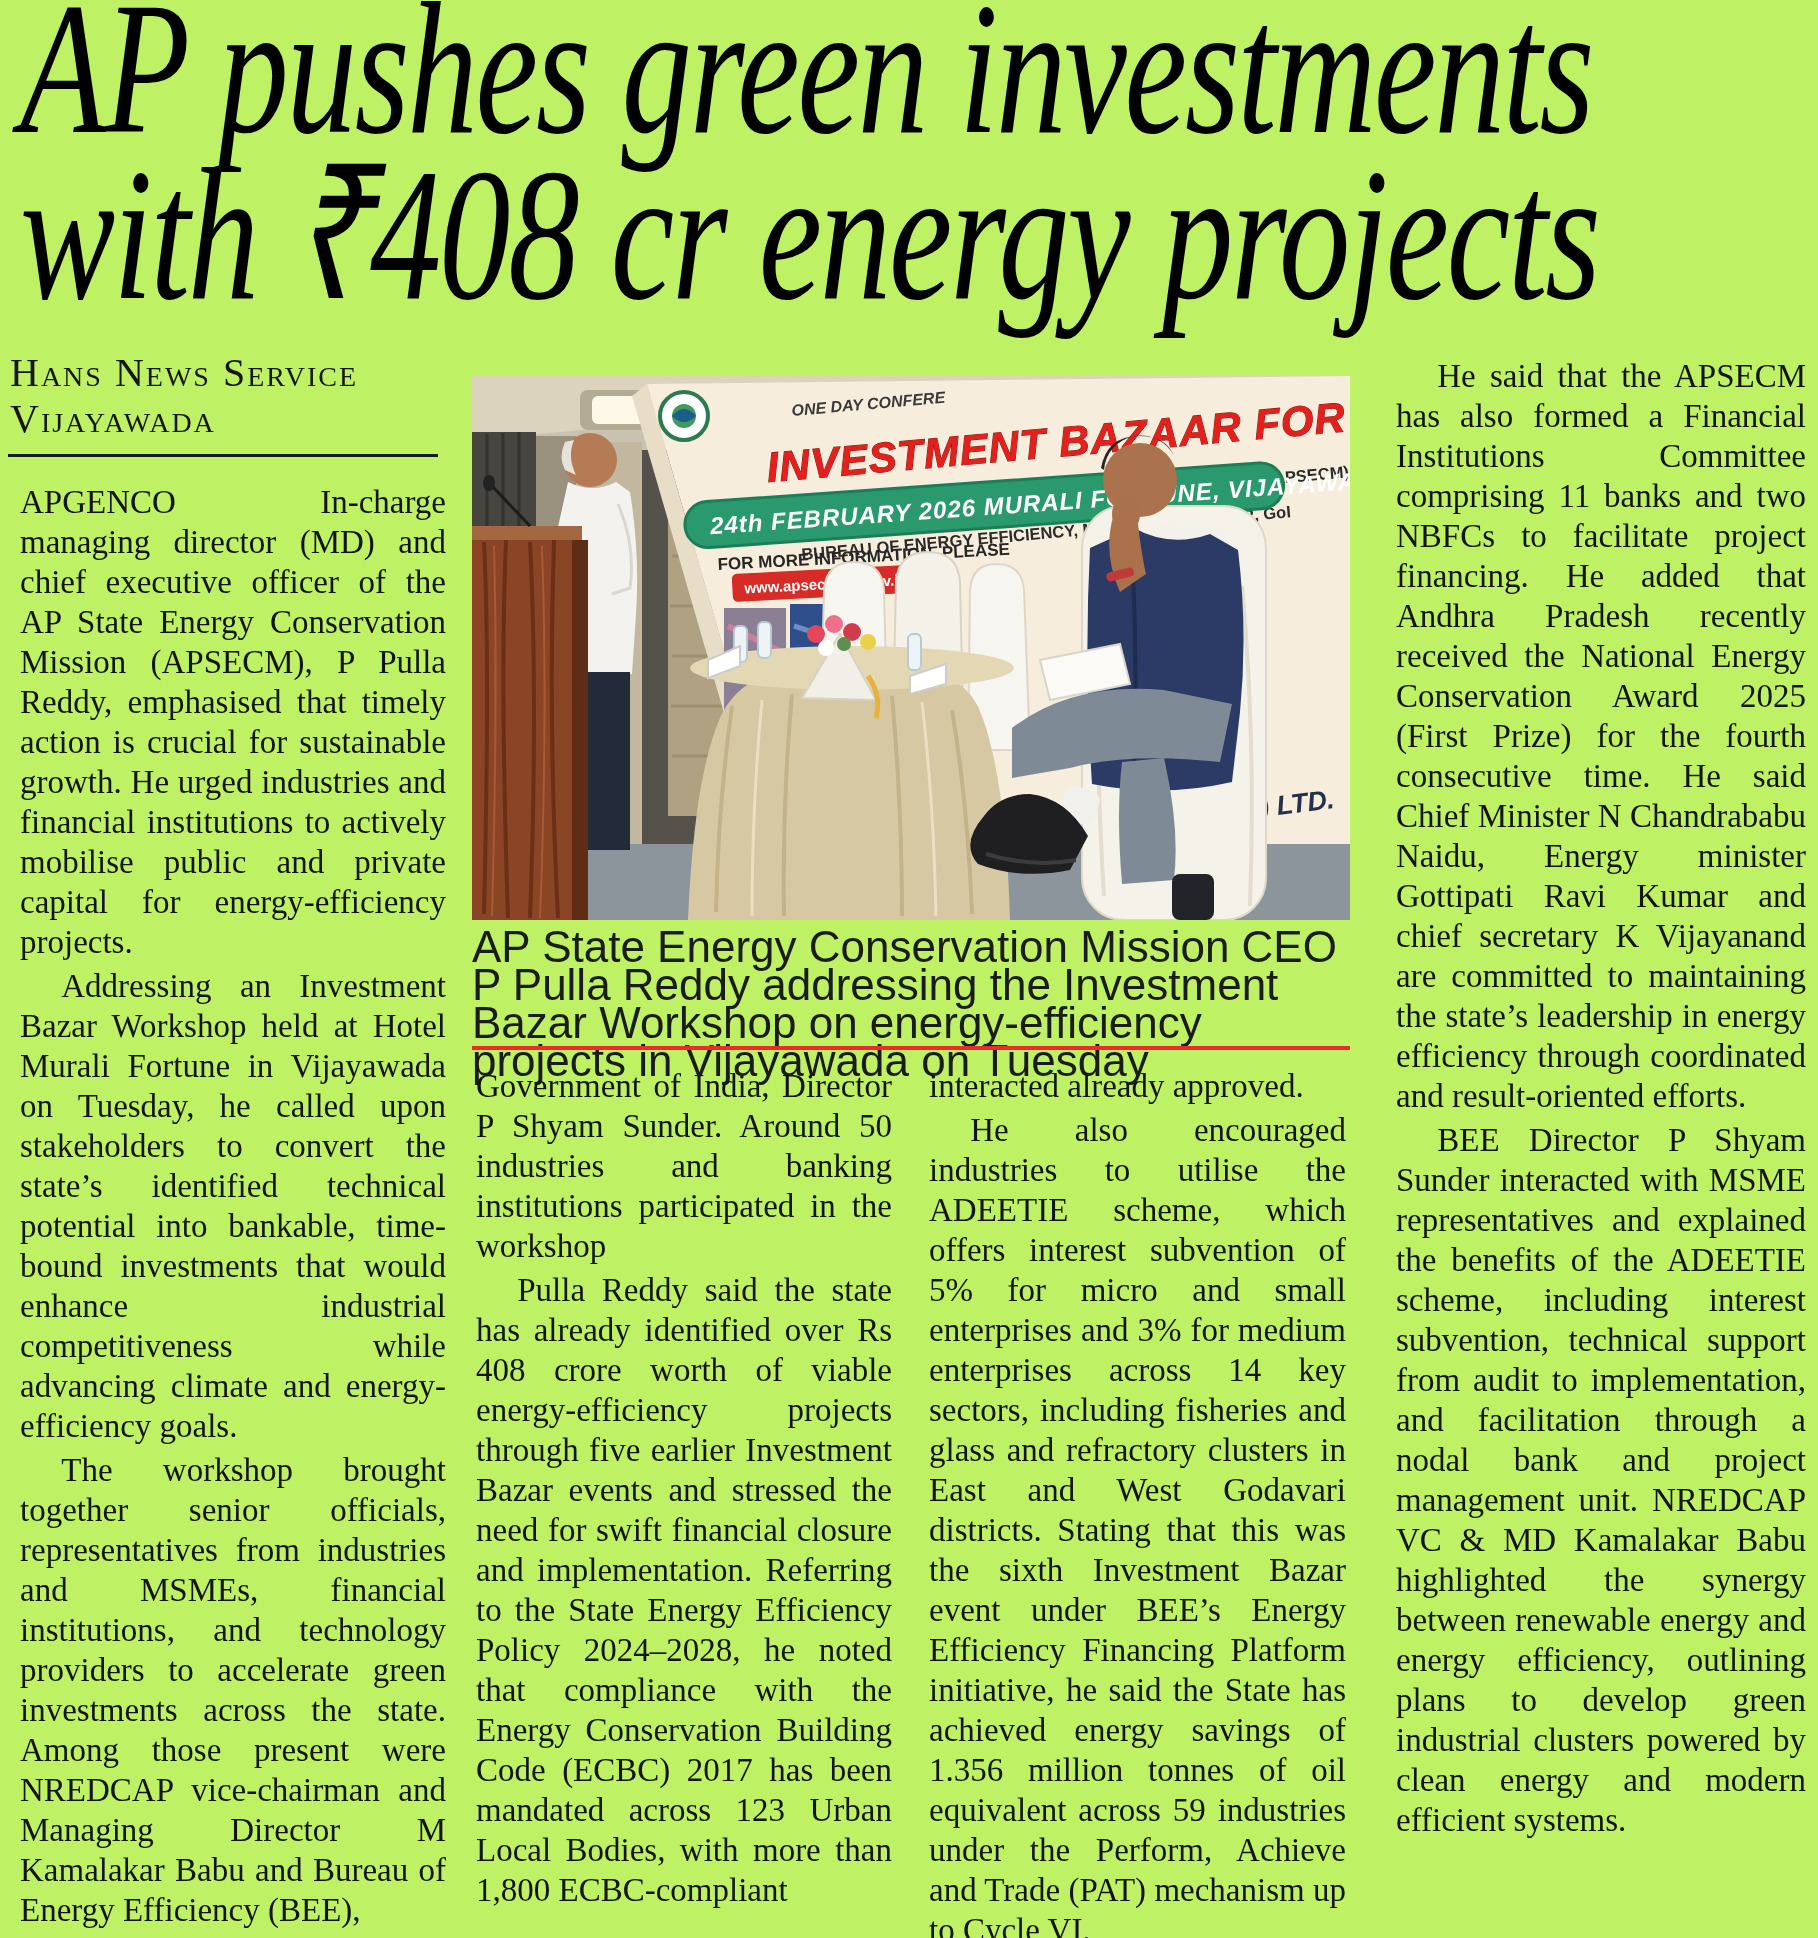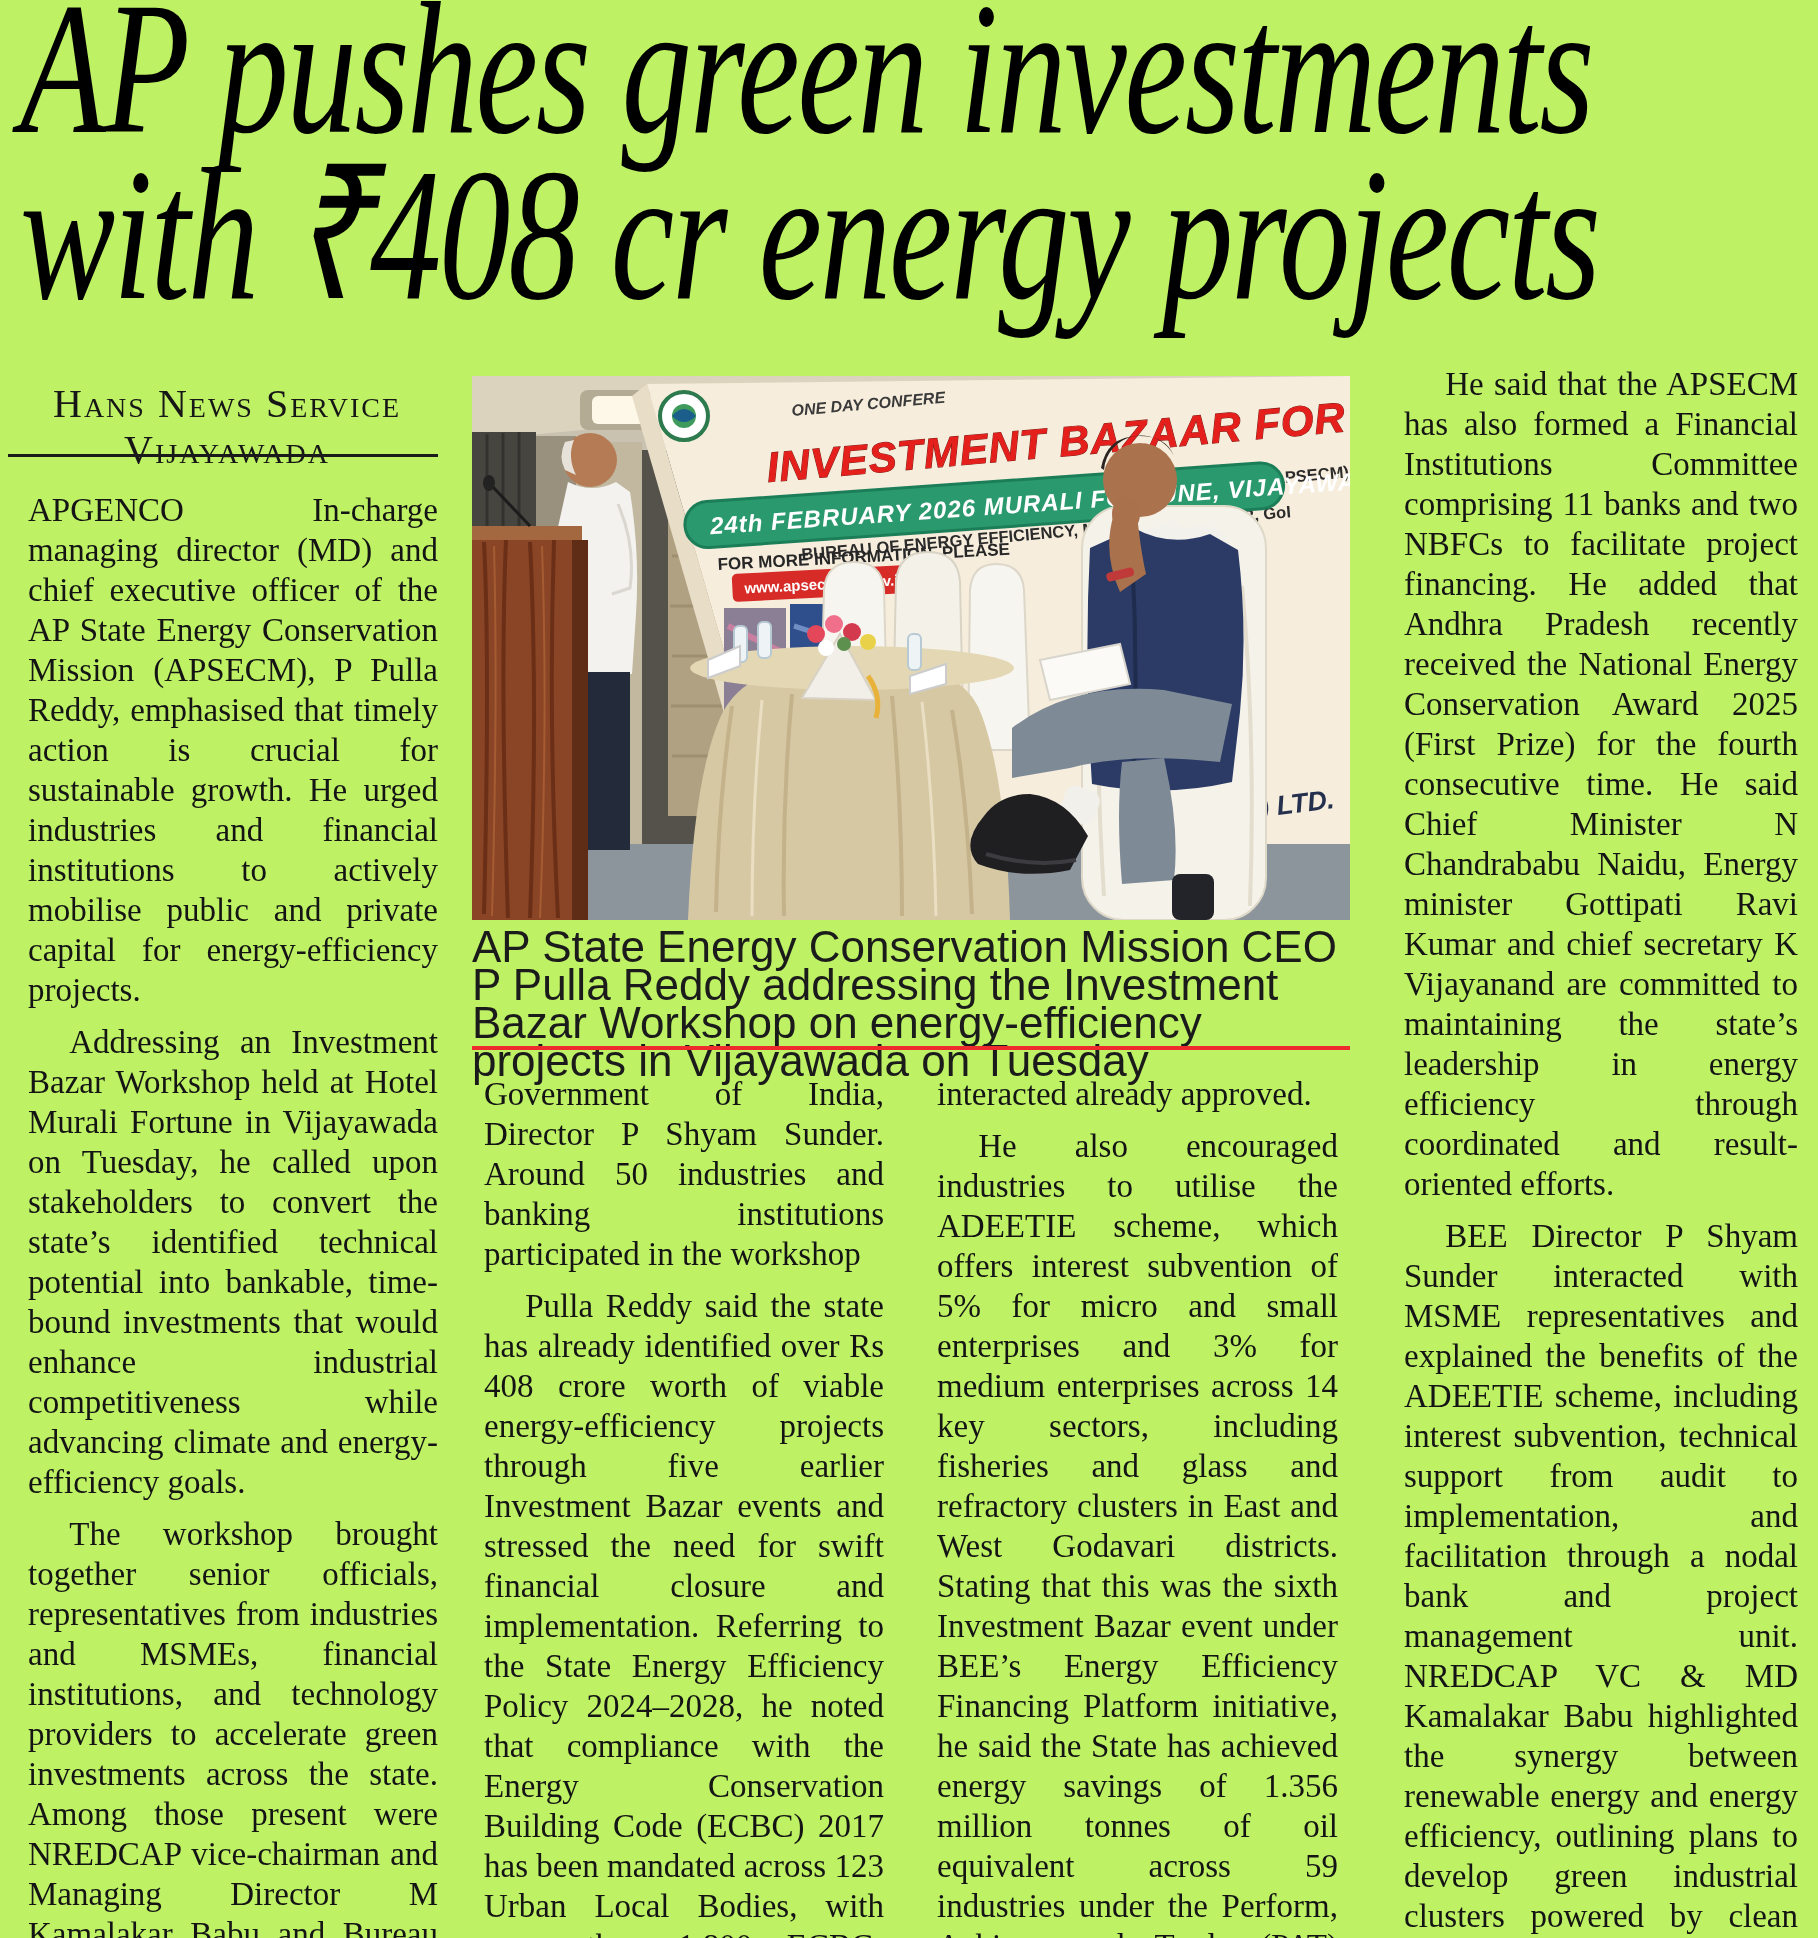--- a/index.html
+++ b/index.html
@@ -6,26 +6,26 @@
   .page{
     position:relative;width:1818px;height:1938px;background:#bef264;
     overflow:hidden;font-family:"Liberation Serif",serif;color:#131313;
   }
   
   .headline{position:absolute;left:20px;top:-14px;width:1796px;color:#000;}
   .hl-line{font-style:italic;font-weight:normal;font-size:188px;line-height:166px;white-space:nowrap;}
   .hl-inner{display:inline-block;transform:scaleX(0.75);transform-origin:0 50%;letter-spacing:-3px;}
   .hl-line2 .hl-inner{transform:scaleX(0.76);}
   
-  .byline{position:absolute;left:10px;top:381px;width:434px;text-align:center;
+  .byline{position:absolute;left:10px;top:350px;width:434px;
     font-variant:small-caps;font-size:40px;line-height:46px;letter-spacing:2px;color:#161616;}
   .byline-rule{position:absolute;left:8px;top:454px;width:430px;border-top:3px solid #1a1a1a;}
   
   .col{position:absolute;font-size:33px;line-height:40px;text-align:justify;overflow:hidden;color:#141414;}
-  .col p{margin:12px;}
+  .col p{margin:4px;}
   .col p.indent{text-indent:1.25em;}
   #col1{left:16px;top:478px;width:434px;height:1460px;}
   #col2{left:472px;top:1062px;width:424px;height:876px;}
   #col3{left:925px;top:1062px;width:425px;height:876px;}
   #col4{left:1392px;top:352px;width:418px;height:1586px;}
   
   .photo-wrap{position:absolute;left:472px;top:376px;width:878px;height:544px;overflow:hidden;}
   .caption{position:absolute;left:472px;top:928px;width:872px;
     font-family:"Liberation Sans",sans-serif;font-size:44px;line-height:38px;color:#1b1b1b;}
   .red-rule{position:absolute;left:472px;top:1046px;width:878px;height:4px;background:#ee2a2d;}

